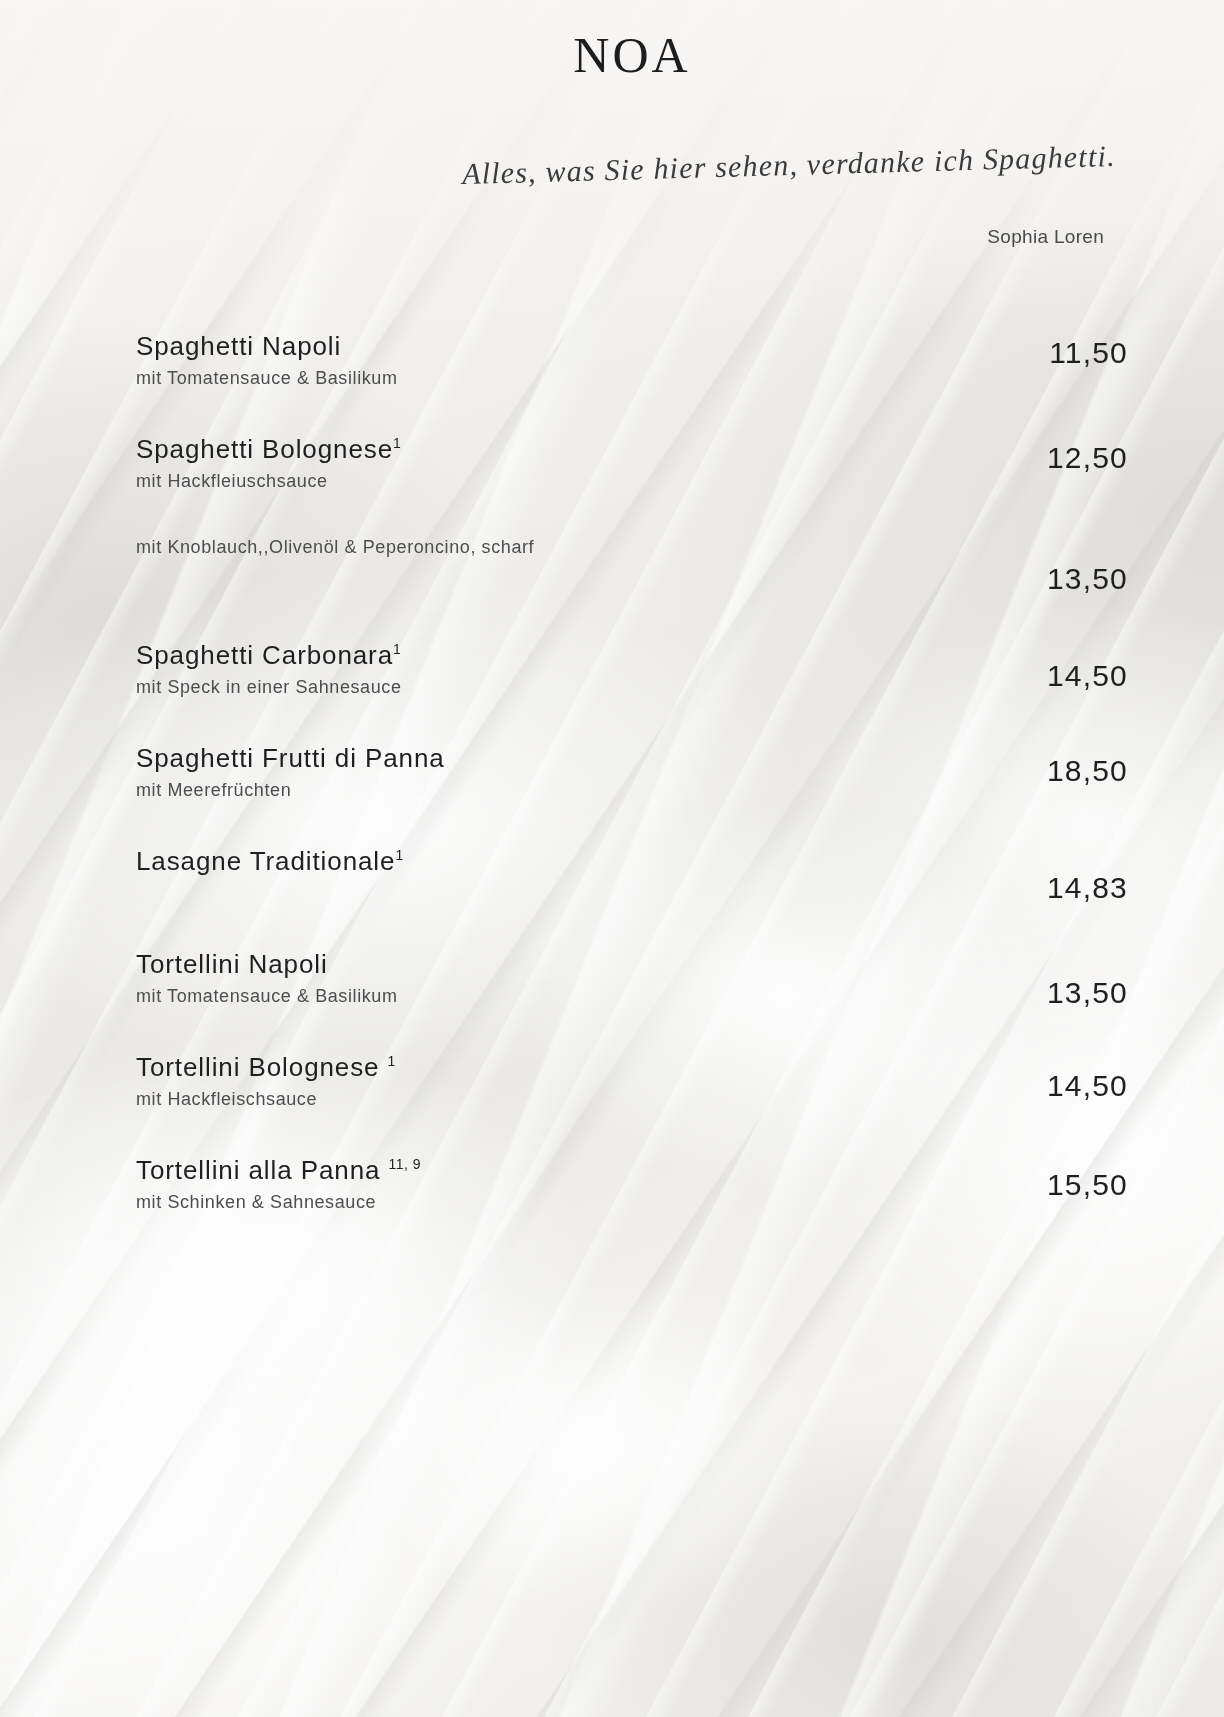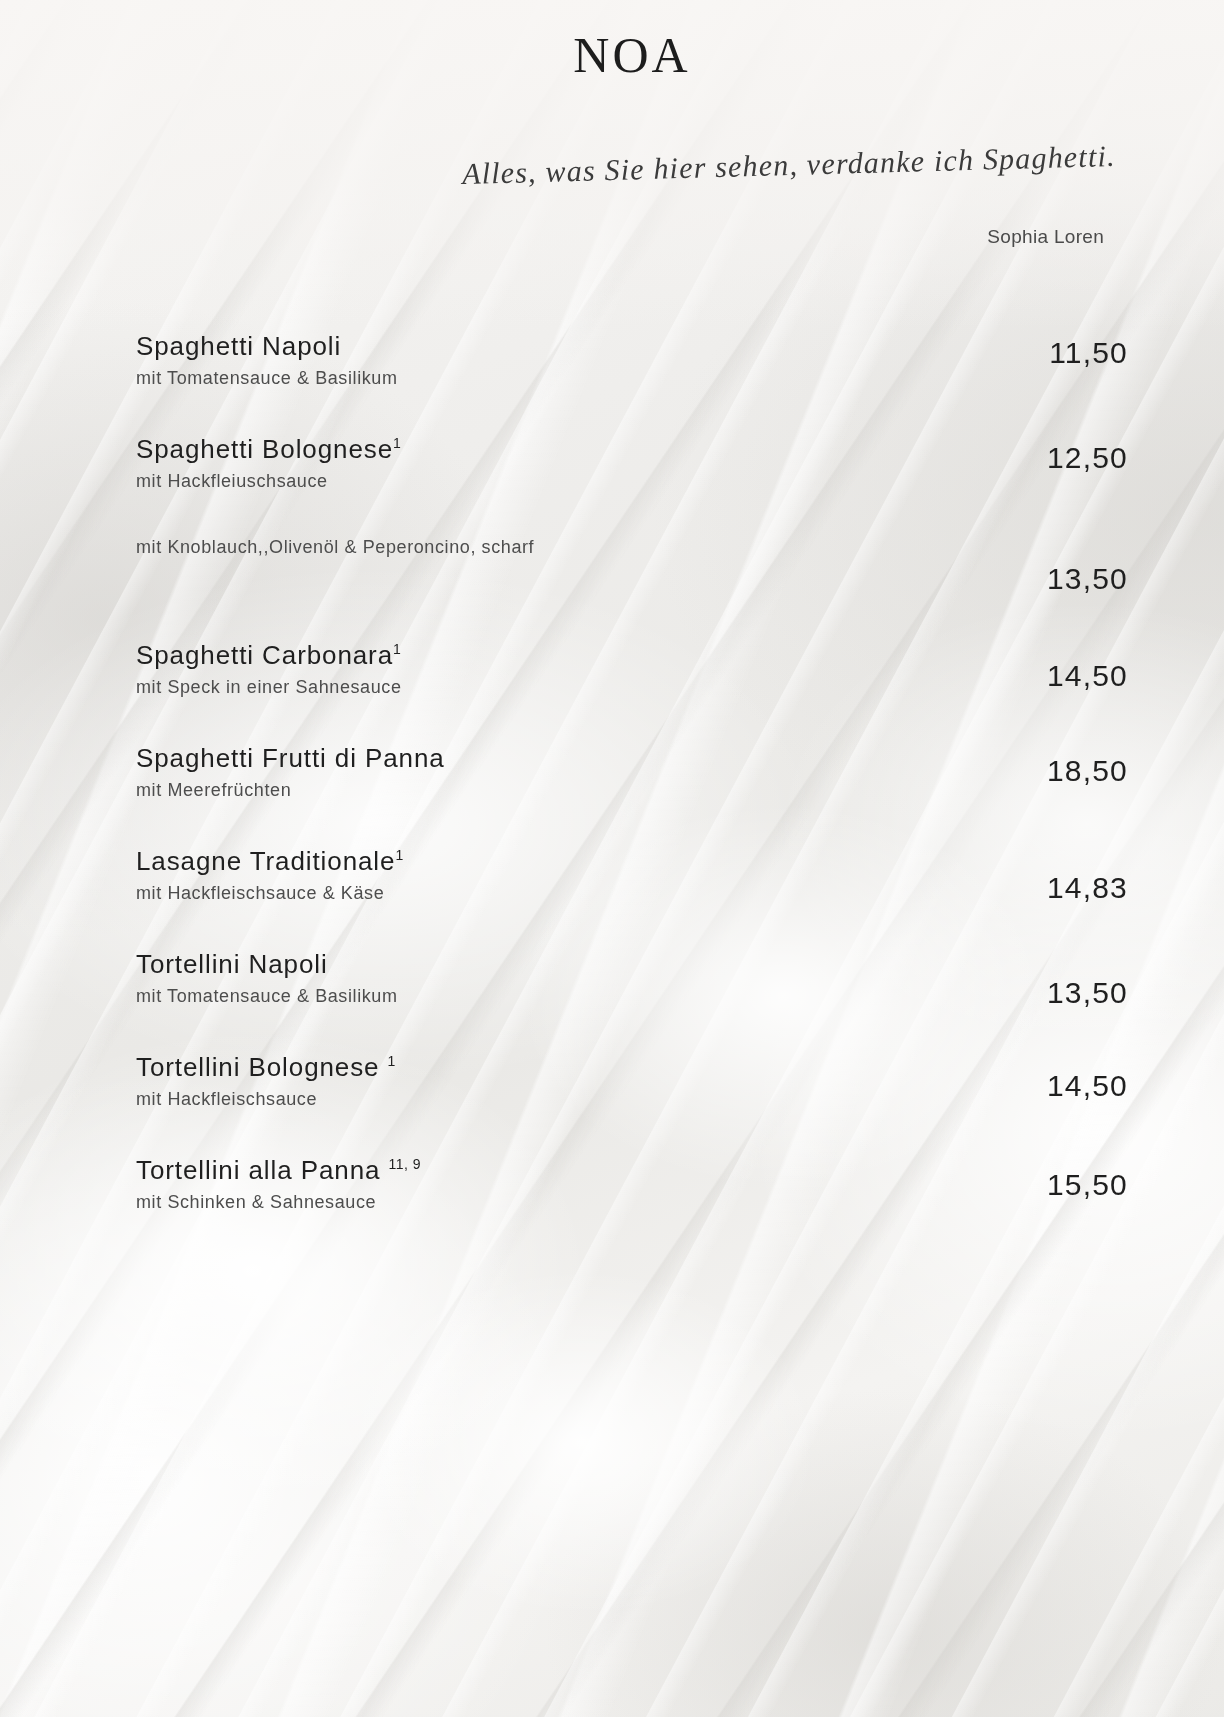--- a/index.html
+++ b/index.html
@@ -224,21 +224,20 @@
       <div class="item-text">
         <div class="item-name"><span>Spaghetti  Frutti  di Panna</span><span class="sup"></span></div>
         <div class="item-desc">mit Meerefrüchten</div>
       </div>
       <div class="item-price p-e">18,50</div>
     </div>
 
     <div class="item">
       <div class="item-text">
         <div class="item-name"><span>Lasagne Traditionale</span><span class="sup">1</span></div>
-        <div class="item-desc">mit Hackfleischsauce &amp; Käse</div>
       </div>
       <div class="item-price p-f">14,83</div>
     </div>
 
     <div class="item">
       <div class="item-text">
         <div class="item-name"><span>Tortellini Napoli</span><span class="sup"></span></div>
         <div class="item-desc">mit Tomatensauce  &amp;  Basilikum</div>
       </div>
       <div class="item-price p-g">13,50</div>

